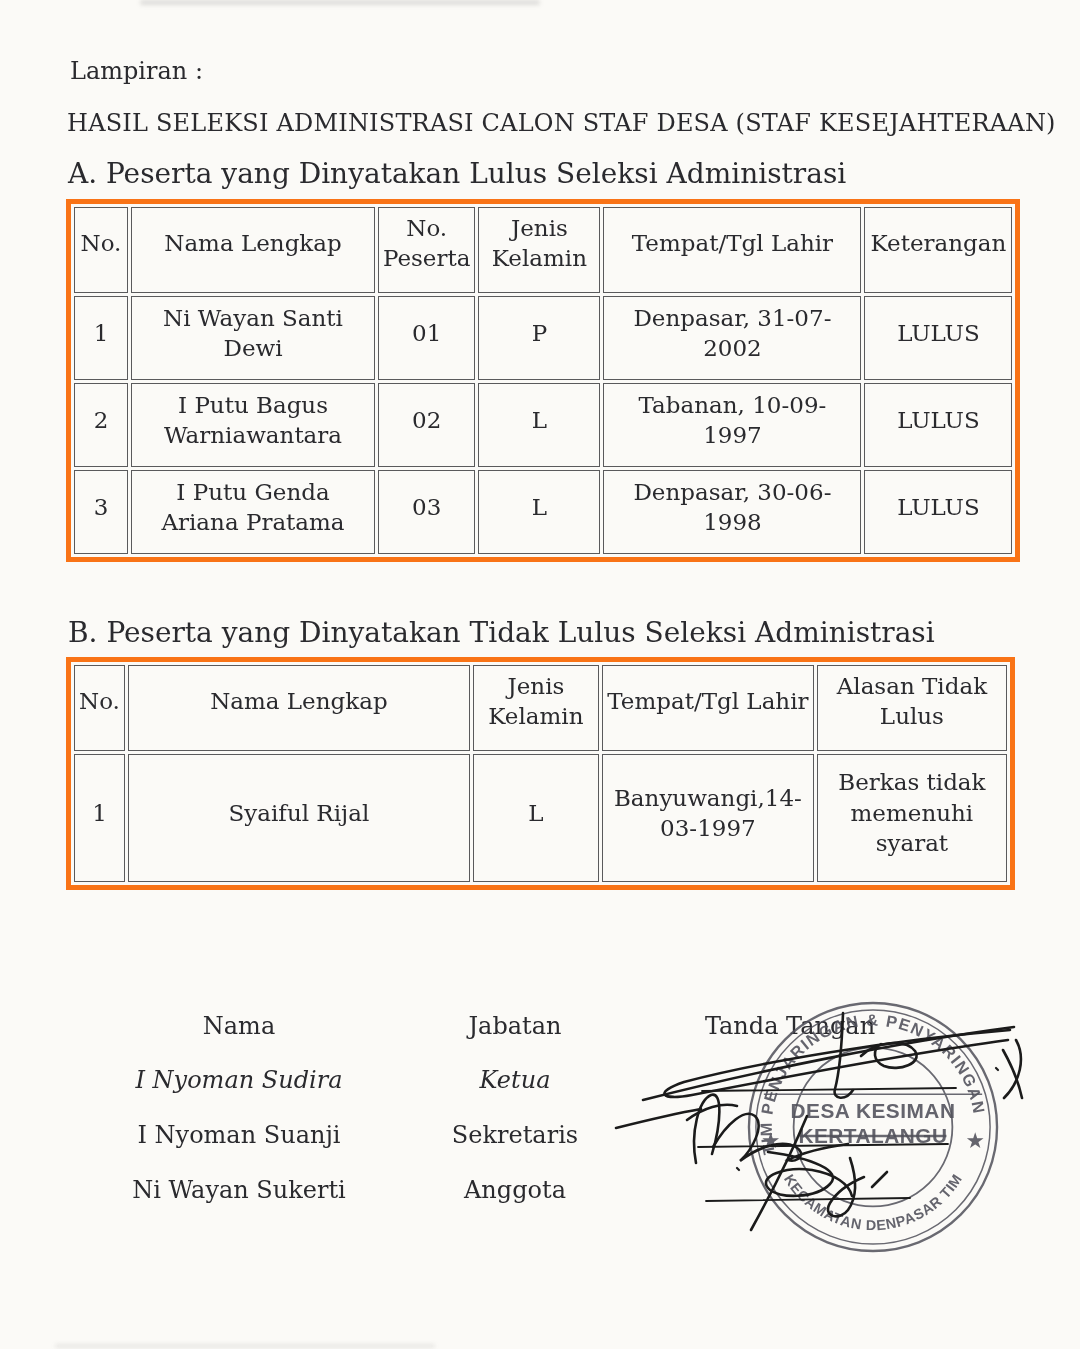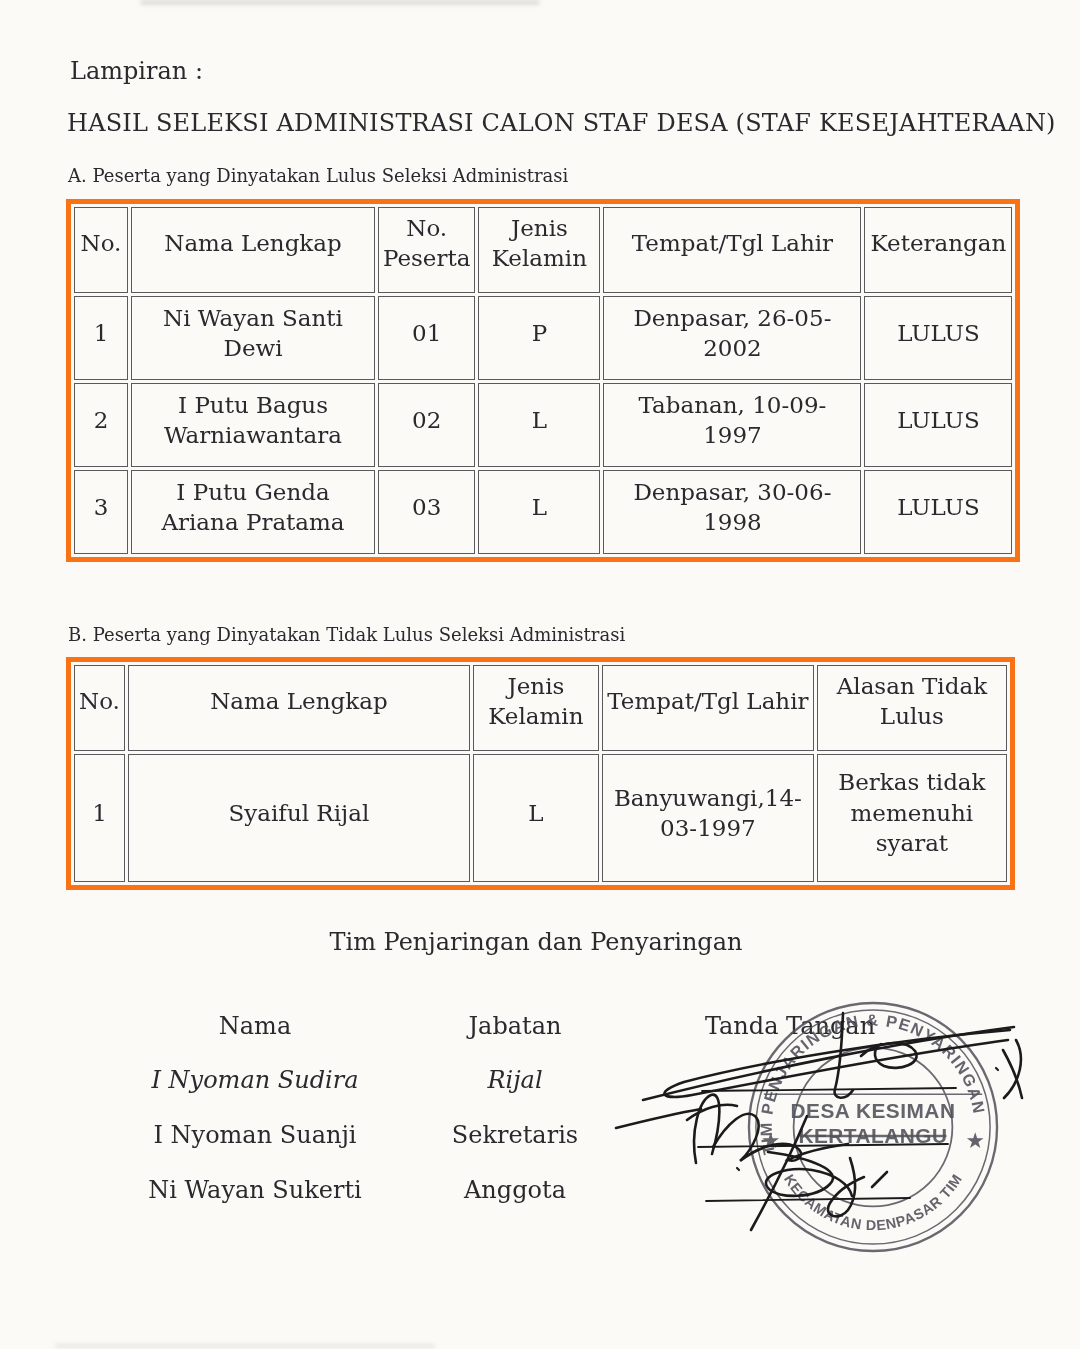--- a/index.html
+++ b/index.html
@@ -14,21 +14,21 @@
   .scan-smudge-top {
     position:absolute; top:0; left:140px; width:400px; height:5px;
     background:rgba(90,90,90,.18); filter:blur(2px); border-radius:3px;
   }
   .scan-smudge-bottom {
     position:absolute; top:1344px; left:55px; width:380px; height:4px;
     background:rgba(90,90,90,.12); filter:blur(2px); border-radius:3px;
   }
   .lampiran { position:absolute; left:70px; top:57px; font-size:24px; }
   .doc-title { position:absolute; left:67px; top:109px; font-size:24px; letter-spacing:.2px; white-space:nowrap; }
-  .sec-heading { position:absolute; font-size:18px;margin-top:8px; }
+  .sec-heading { position:absolute; font-size:28px; }
   .sec-a { left:68px; top:157px; }
   .sec-b { left:68px; top:616px; }
 
   table.sel {
     position:absolute; left:66px;
     border-collapse:separate; border-spacing:3px;
     border:5px solid #f97316;
     table-layout:fixed;
   }
   table.tblA { top:199px; }
@@ -51,21 +51,21 @@
   
   .cA1{width:54px}.cA2{width:244px}.cA3{width:90px}.cA4{width:122px}.cA5{width:258px}.cA6{width:148px}
   
   .cB1{width:48px}.cB2{width:342px}.cB3{width:126px}.cB4{width:212px}.cB5{width:190px}
 
   .committee-title {
     position:absolute; left:66px; top:925px; width:940px;
     text-align:center; font-size:24px; line-height:34px;
   }
   .col-abs { position:absolute; text-align:center; font-size:24px; }
-  .col-name { left:100px; width:310px; }
+  .col-name { left:84px; width:310px; }
   .col-role { left:408px; width:214px; }
   .col-sign { left:652px; width:276px; }
   .row-head { top:1012px; }
   .row-m0 { top:1066px;font-style:italic; }
   .row-m1 { top:1121px; }
   .row-m2 { top:1176px; }
 
   .stamp {
     position:absolute; left:744px; top:998px; width:258px; height:258px;
     z-index:2;
@@ -105,21 +105,21 @@
 Kelamin</th>
     <th>Tempat/Tgl Lahir</th>
     <th>Keterangan</th>
   </tr>
   <tr>
     <td>1</td>
     <td class="left">Ni Wayan Santi
 Dewi</td>
     <td>01</td>
     <td>P</td>
-    <td class="left">Denpasar, 26-05-
+    <td class="left">Denpasar, 31-07-
 2002</td>
     <td>LULUS</td>
   </tr>
   <tr>
     <td>2</td>
     <td class="left">I Putu Bagus
 Warniawantara</td>
     <td>02</td>
     <td>L</td>
     <td class="left">Tabanan, 10-09-
@@ -166,29 +166,28 @@
     <td>Banyuwangi,14-
 03-1997</td>
     <td>Berkas tidak
 memenuhi
 syarat</td>
   </tr>
 </tbody>
   </table>
 
 <div class="committee-title">
-  <div>Tim Penjaringan dan Penyaringan</div>
 </div>
 
 <div class="col-abs col-name row-head">Nama</div>
 <div class="col-abs col-role row-head">Jabatan</div>
 <div class="col-abs col-sign row-head">Tanda Tangan</div>
 
 <div class="col-abs col-name row-m0">I Nyoman Sudira</div>
-<div class="col-abs col-role row-m0">Rijal</div>
+<div class="col-abs col-role row-m0">Ketua</div>
 <div class="col-abs col-name row-m1">I Nyoman Suanji</div>
 <div class="col-abs col-role row-m1">Sekretaris</div>
 <div class="col-abs col-name row-m2">Ni Wayan Sukerti</div>
 <div class="col-abs col-role row-m2">Anggota</div>
 
 <svg class="stamp" viewBox="0 0 260 260">
   <g fill="none" stroke="#50505a" opacity="0.85">
     <circle cx="130" cy="130" r="125" stroke-width="2.4"></circle>
     <circle cx="130" cy="130" r="118" stroke-width="1.5"></circle>
     <circle cx="130" cy="130" r="80" stroke-width="1.8"></circle>

